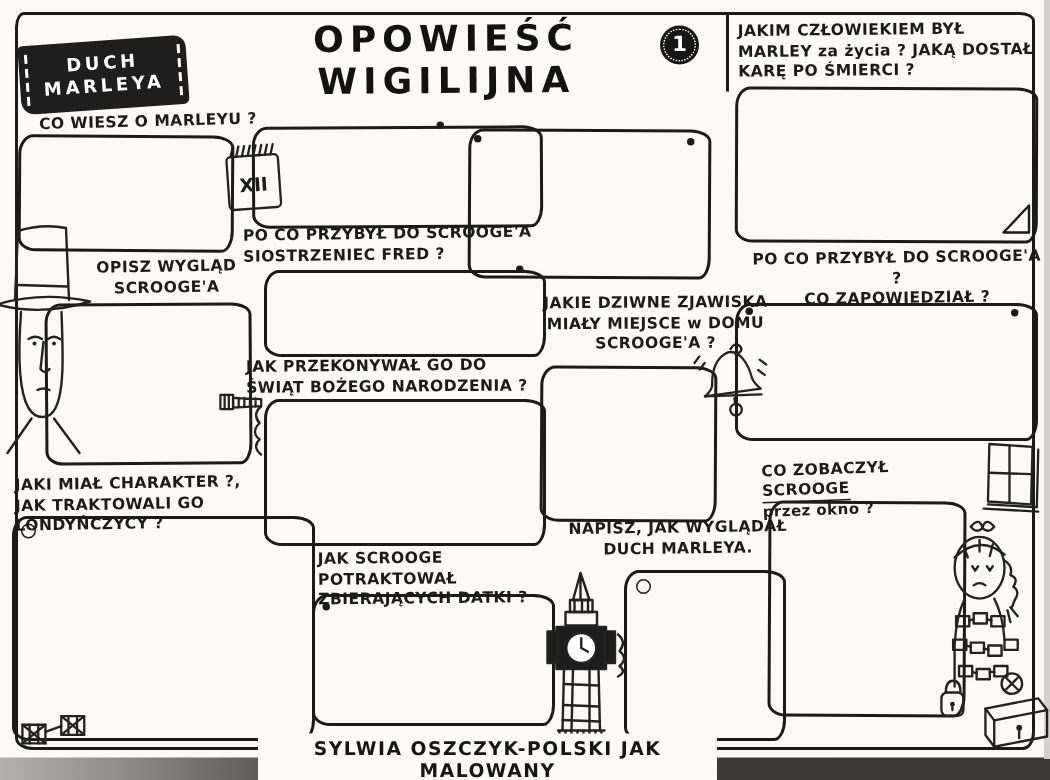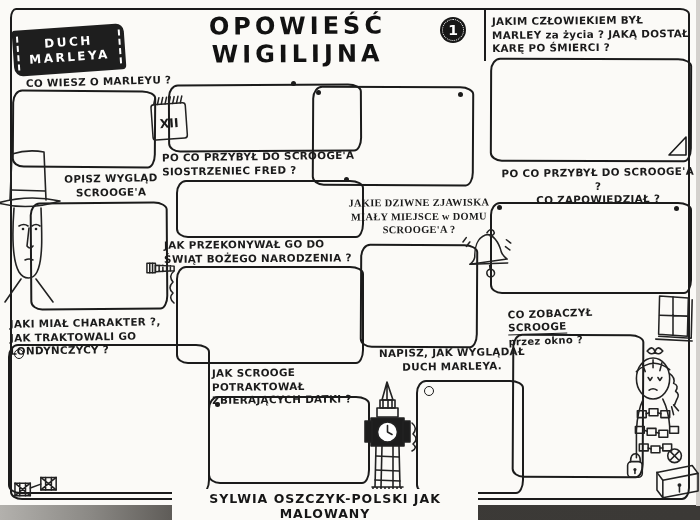--- a/index.html
+++ b/index.html
@@ -125,21 +125,21 @@
       </svg>
   </div>
   <div class="sq" style="left:146px;top:260px;">
     <svg width="30" height="16" viewBox="0 0 32 16">
       <rect class="ln" x="1" y="3" width="9" height="10"></rect>
       <path class="ln" d="M4,3 L4,13 M7,3 L7,13"></path>
       <path class="ln" d="M10,5 L30,6 L30,11 L10,12 Z M14,5 L14,12 M18,5 L18,12 M22,5.5 L22,11.5 M26,5.5 L26,11.5"></path>
     </svg>
   </div>
 
-  <div class="q-label q-center" style="left:330px;top:196px;width:178px;transform:rotate(-0.4deg);font-family:Liberation Serif, serif;">JAKIE DZIWNE ZJAWISKA
+  <div class="q-label q-center" style="left:348px;top:196px;width:178px;transform:rotate(-0.4deg);">JAKIE DZIWNE ZJAWISKA
 MIAŁY MIEJSCE w DOMU
 SCROOGE'A ?</div>
   <div class="box" style="left:360px;top:244px;width:114px;height:100px;transform:rotate(0.3deg);"></div>
   <div class="sq" style="left:462px;top:226px;transform:rotate(-8deg);">
     <svg width="52" height="56" viewBox="0 0 54 58">
       <path class="ln" d="M29,7 q4,-5 7,-1 q2,4 -4,5"></path>
       <path class="ln" d="M27,9 C18,11 14,21 13,30 Q12,34 7,37 L46,37 Q42,33 41,29 C40,19 35,8 27,9"></path>
       <path class="ln" d="M7,37 L46,41"></path>
       <path class="ln" d="M27,41 L27,45"></path>
       <circle class="ln" cx="27" cy="49" r="4"></circle>

